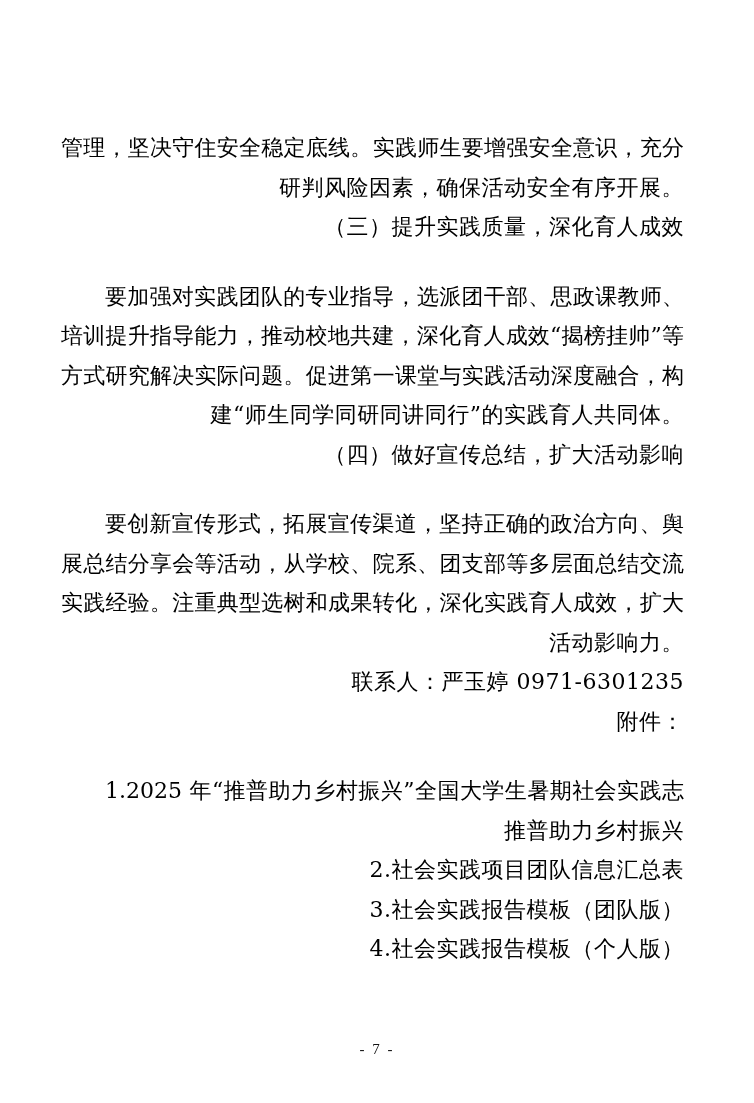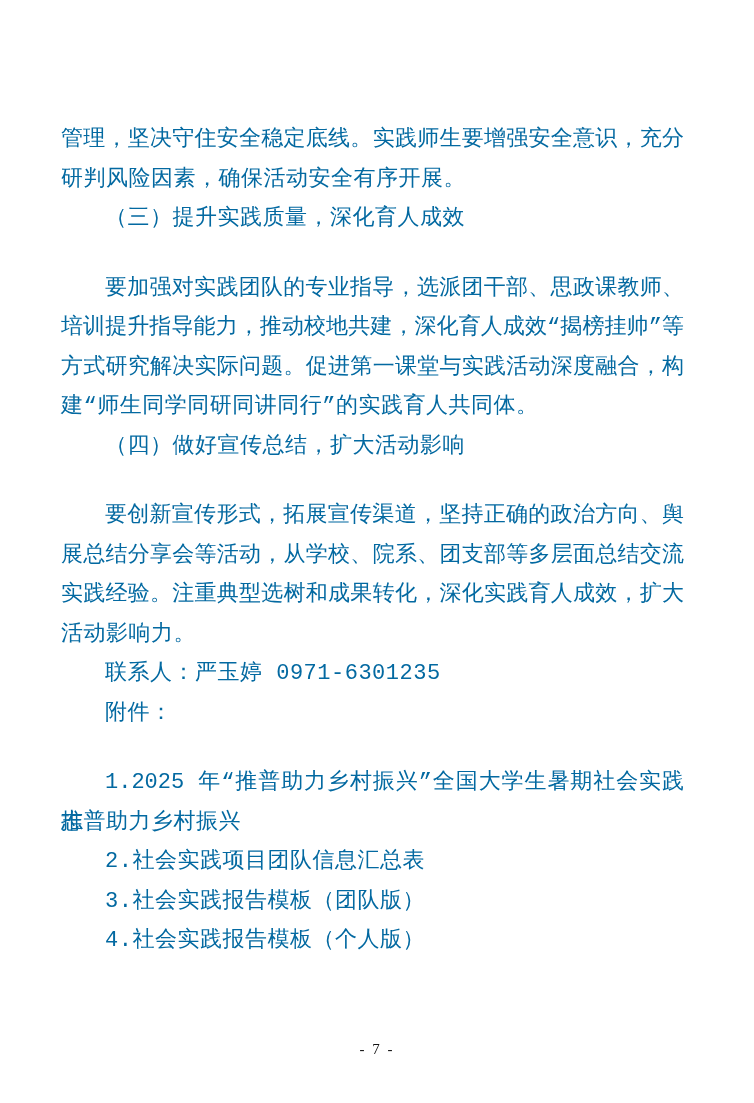--- a/index.html
+++ b/index.html
@@ -9,32 +9,31 @@
     font-family: "DejaVu Serif", "Liberation Serif", serif;
   }
   .page {
     position: relative;
     width: 754px; height: 1103px;
     background: #ffffff;
     overflow: hidden;
   }
   .text-block {
     position: absolute;
-    left: 61px; top: 120px;
+    left: 61px; top: 128px;
     width: 623px;
-    color: #0369a1;
-    font-family: Liberation Mono, monospace;
+    color: #000000;
   }
   .line {
     font-size: 22px;
     line-height: 39.5px;
     height: 39.5px;
     white-space: nowrap;
     overflow: visible;
-    text-align: left;
+    text-align: right;
     letter-spacing: 0.5px;
   }
   .line.fill {
     white-space: normal;
     text-align: justify;
     text-align-last: justify;
     letter-spacing: 0;
   }
   .line.indent { padding-left: 44px; }
   .line.fill.indent { padding-left: 0; text-indent: 44px; margin-top: 30px; }

